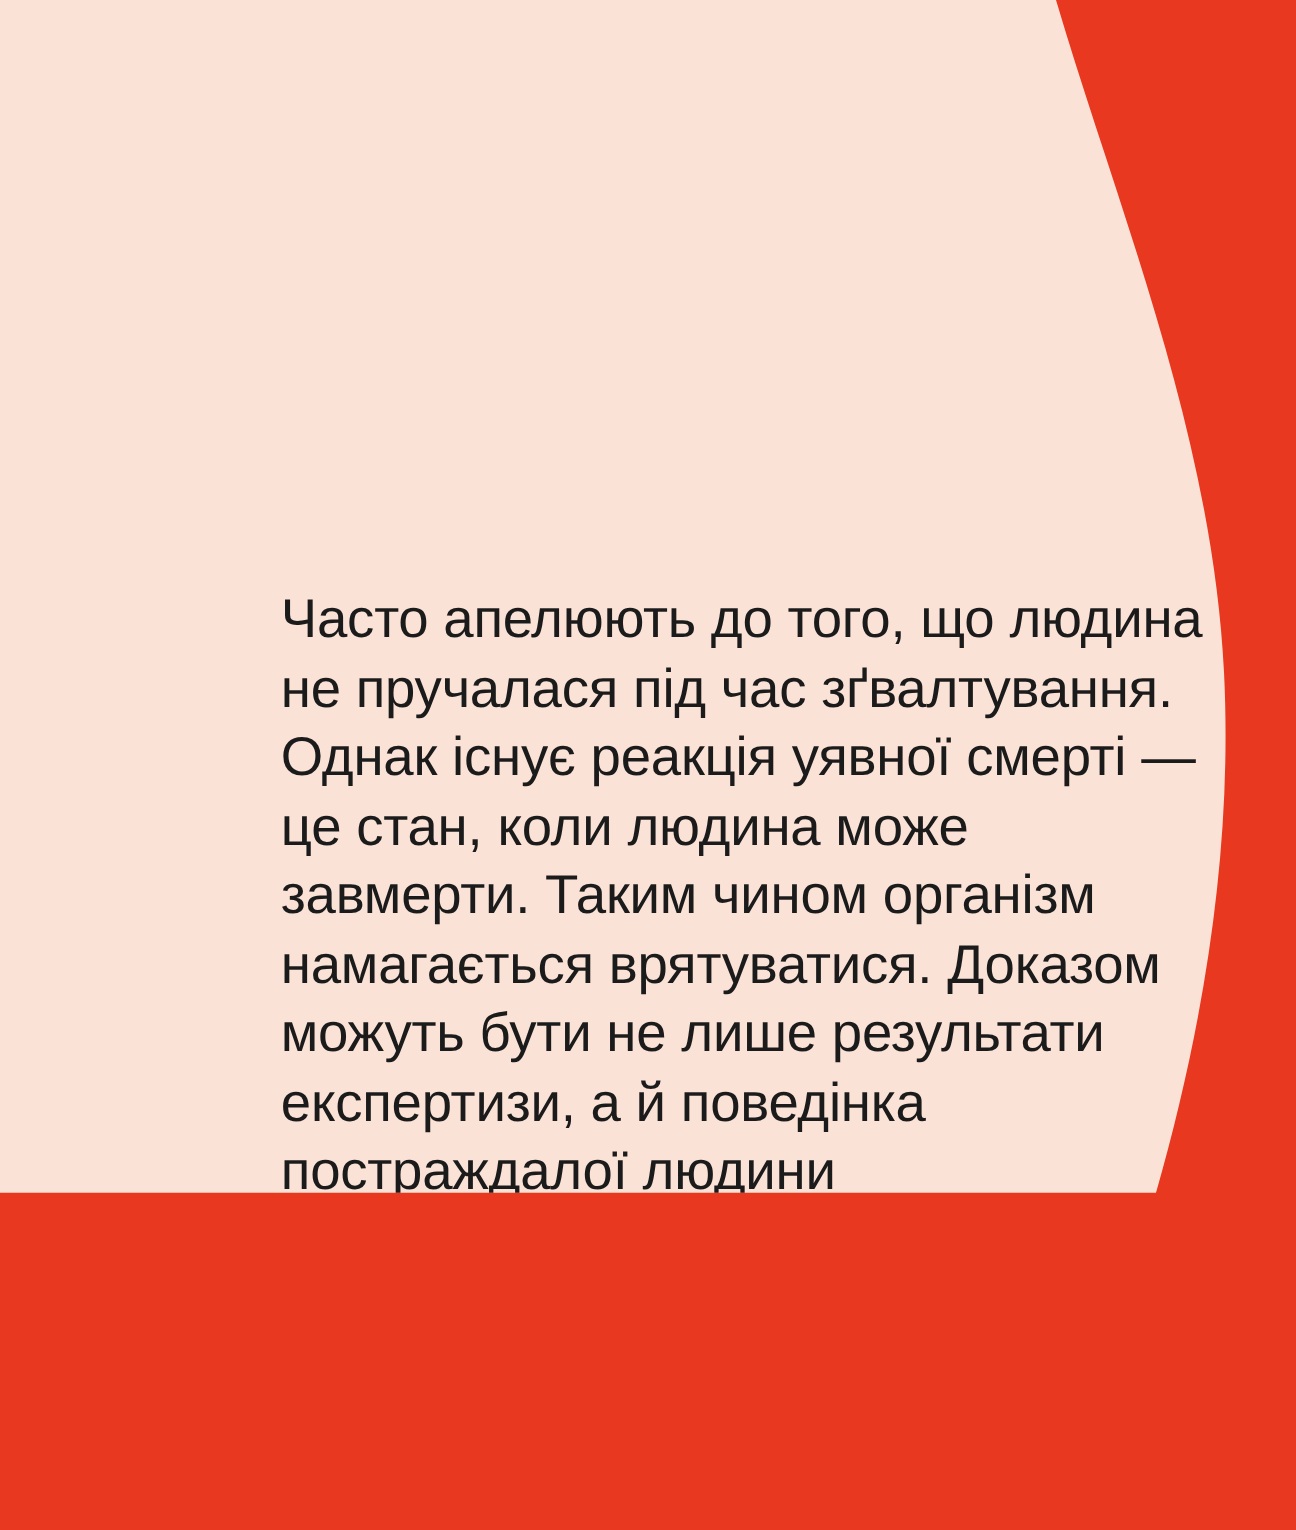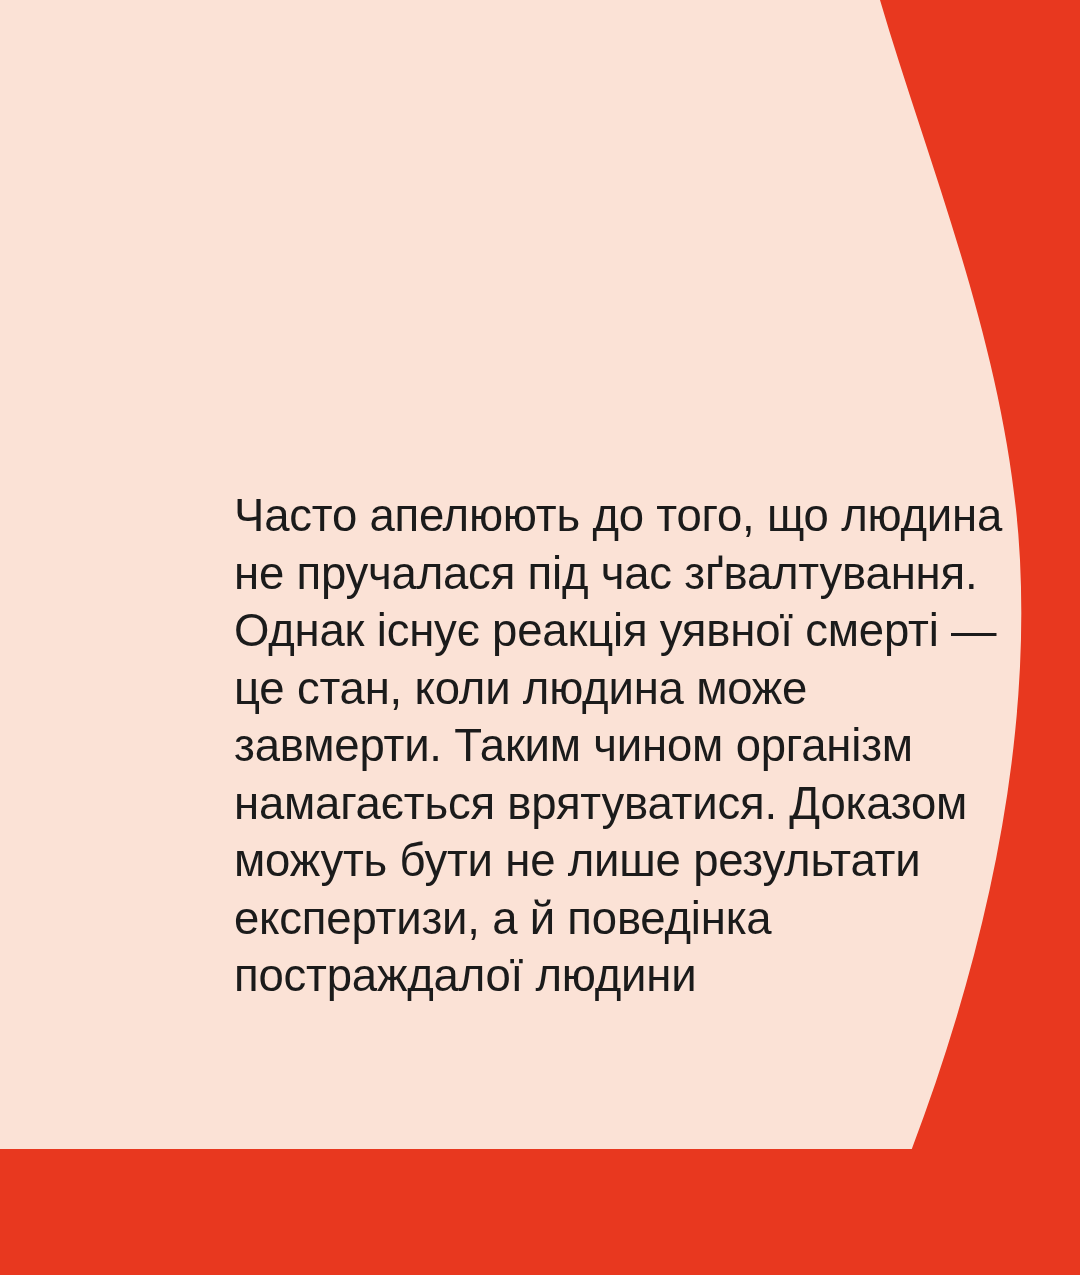--- a/index.html
+++ b/index.html
@@ -9,21 +9,21 @@
   body {
     width: 1080px;
     height: 1275px;
     font-family: "Liberation Sans", sans-serif;
     background: #e8381f;
     overflow: hidden;
   }
   .slide {
     position: relative;
     width: 1080px;
-    height: 1149px;
+    height: 994px;
     background: #e8381f;
     overflow: hidden;
   }
   
   .cream-panel {
     position: absolute;
     left: 0;
     top: 0;
     width: 1080px;
     height: 1275px;

